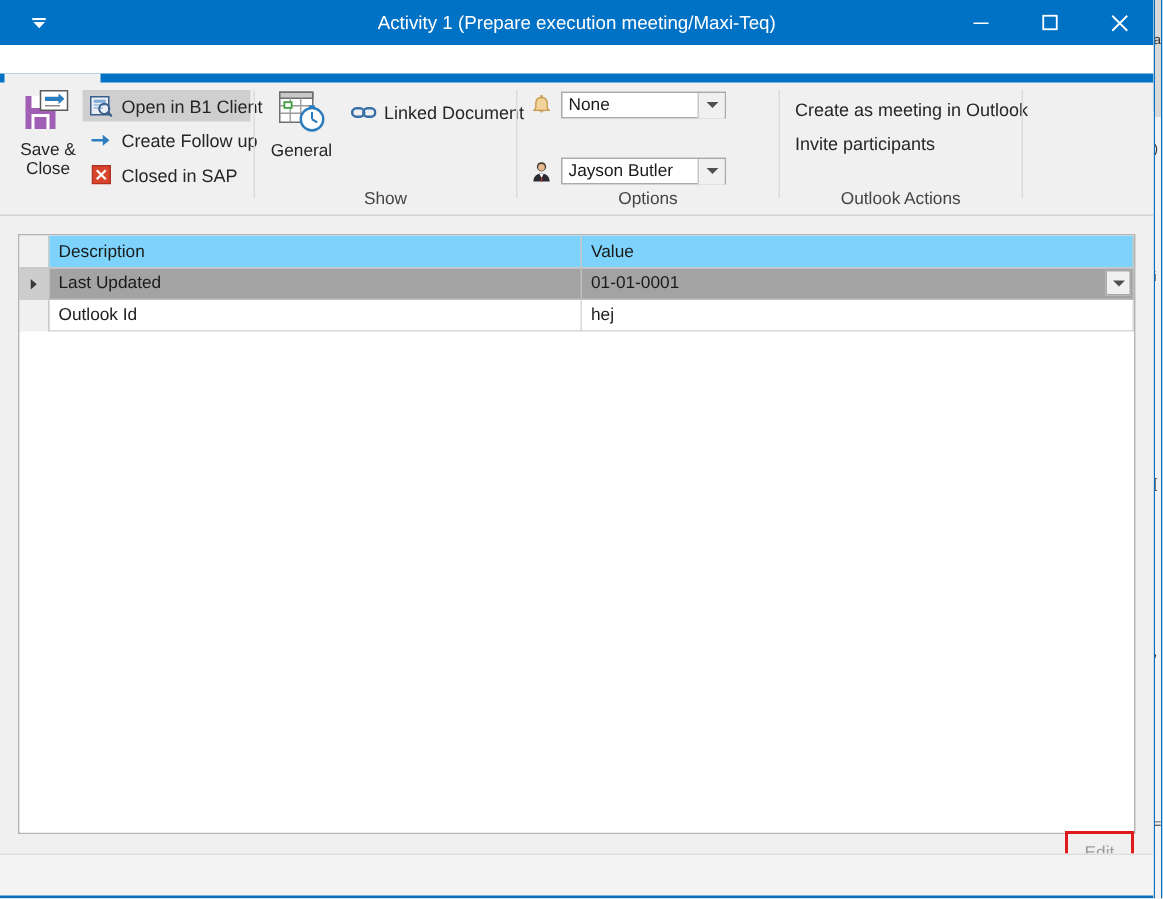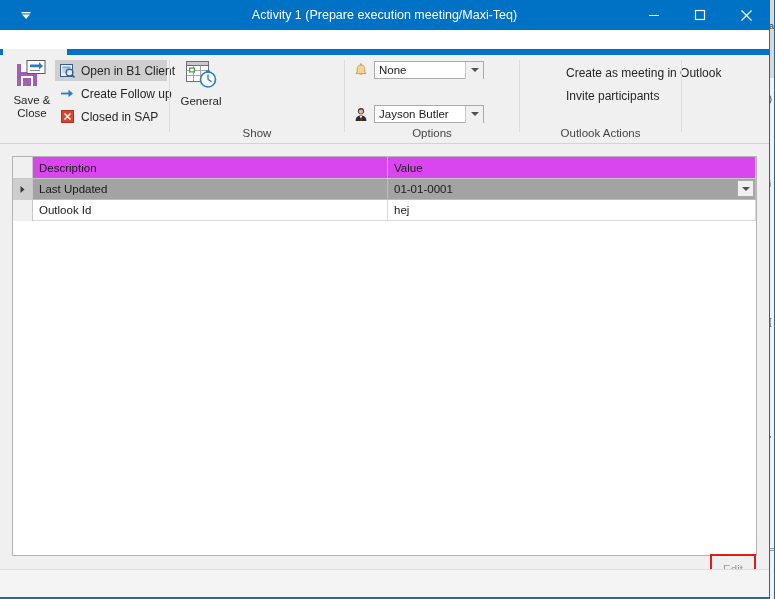--- a/index.html
+++ b/index.html
@@ -87,34 +87,34 @@
   }
   .combo .txt{flex:1;padding-left:4px;font-size:11.5px;color:#1a1a1a;overflow:hidden;white-space:nowrap;}
   .combo .arw{
     width:17px;height:17px;background:#f0f0f0;border-left:1px solid #c9c9c9;
     display:flex;align-items:center;justify-content:center;flex:0 0 17px;
   }
 
   
   .txtbtn{
     position:absolute;height:19px;display:flex;align-items:center;padding:0 4px;
-    font-size:12px;color:#262626;cursor:default;white-space:nowrap;box-sizing:border-box;margin-left:36px;
+    font-size:12px;color:#262626;cursor:default;white-space:nowrap;box-sizing:border-box;
   }
 
   
   .body{position:absolute;top:144px;left:0;width:769px;height:425px;background:#f0f0f0;}
   .grid{
     position:absolute;left:12px;top:12px;width:745px;height:400px;
     background:#ffffff;border:1px solid #b4b4b4;box-sizing:border-box;overflow:hidden;
   }
   .ghead{display:flex;height:21px;background:#f0f0f0;border-bottom:1px solid #c8c8c8;}
   .gh-ind{width:20px;height:21px;border-right:1px solid #c8c8c8;box-sizing:border-box;background:#f0f0f0;}
   .gh-cell{
     height:21px;display:flex;align-items:center;padding-left:6px;box-sizing:border-box;
-    font-size:11.5px;color:#1a1a1a;border-right:1px solid #c8c8c8;background:#d946ef;
+    font-size:11.5px;color:#1a1a1a;border-right:1px solid #c8c8c8;background:#7dd3fc;
   }
   .grow{display:flex;height:21px;box-sizing:border-box;}
   .grow.sel{background:#a3a3a3;}
   .grow .ind{
     width:20px;height:21px;border-right:1px solid #c8c8c8;box-sizing:border-box;
     display:flex;align-items:center;justify-content:center;background:#f0f0f0;
   }
   .grow.sel .ind{background:#cdcdcd;}
   .grow .cell{
     height:21px;display:flex;align-items:center;padding-left:6px;box-sizing:border-box;
@@ -270,20 +270,29 @@
               <rect x="4" y="8.5" width="6" height="5" fill="#3fa03f"></rect>
               <rect x="5.2" y="9.7" width="3.6" height="2.6" fill="#ffffff"></rect>
               <circle cx="23" cy="20.5" r="7.5" fill="#ffffff" stroke="#2c7cc0" stroke-width="1.6"></circle>
               <path d="M23 20.5 L23 15.6 M23 20.5 L26.5 22.6" stroke="#2c7cc0" stroke-width="1.4"></path>
               <rect x="21" y="11.2" width="4" height="2" rx="0.8" fill="#2c7cc0"></rect>
             </svg>
           </span>
           <span class="lbl">General</span>
         </div>
 
+        <div class="sbtn" style="left:58px;top:9px;width:110px;">
+          <span class="ico">
+            <svg width="17" height="12" viewBox="0 0 17 12">
+              <rect x="0.8" y="3.2" width="8" height="5.6" rx="2.8" fill="none" stroke="#3b6fa8" stroke-width="1.7"></rect>
+              <rect x="8.2" y="3.2" width="8" height="5.6" rx="2.8" fill="none" stroke="#3b6fa8" stroke-width="1.7"></rect>
+            </svg>
+          </span>
+          <span>Linked Document</span>
+        </div>
 
 
         <div class="glabel">Show</div>
       </div>
 
       <div class="rsep" style="left:344px;"></div>
 
       <div class="rgroup" style="left:347px;width:170px;">
 
         <div class="combo-row" style="left:5px;top:6px;">

